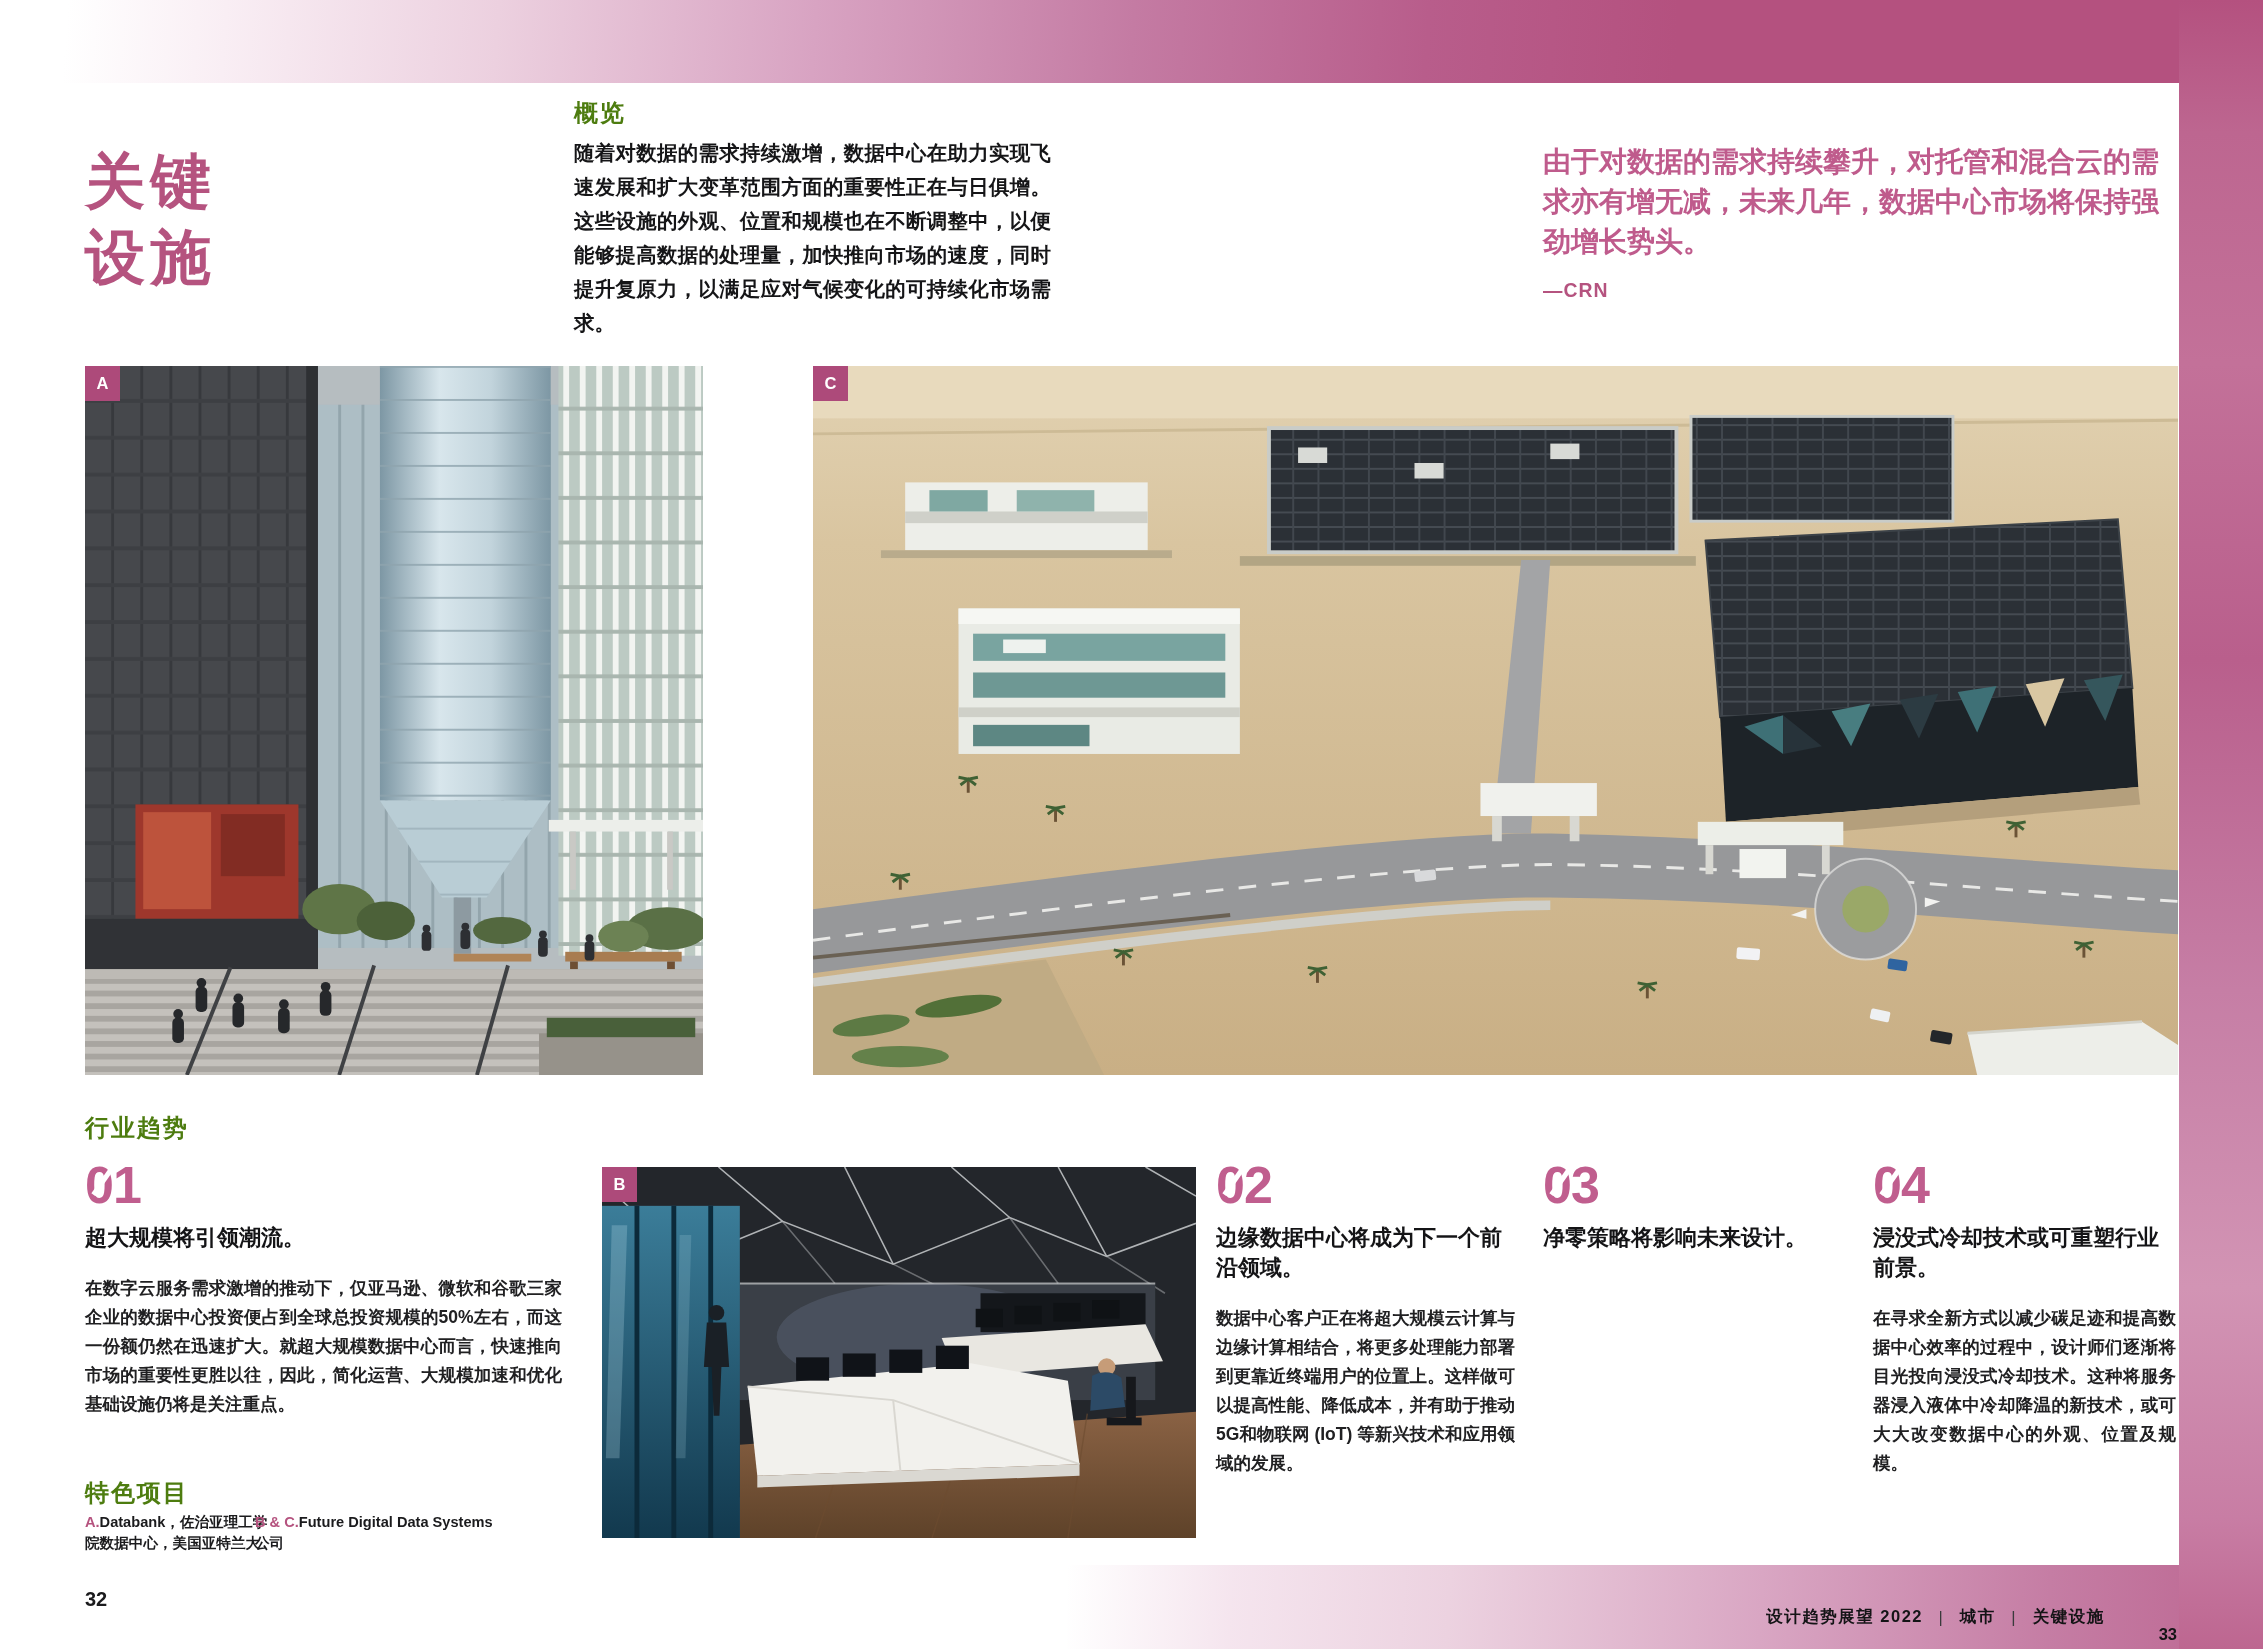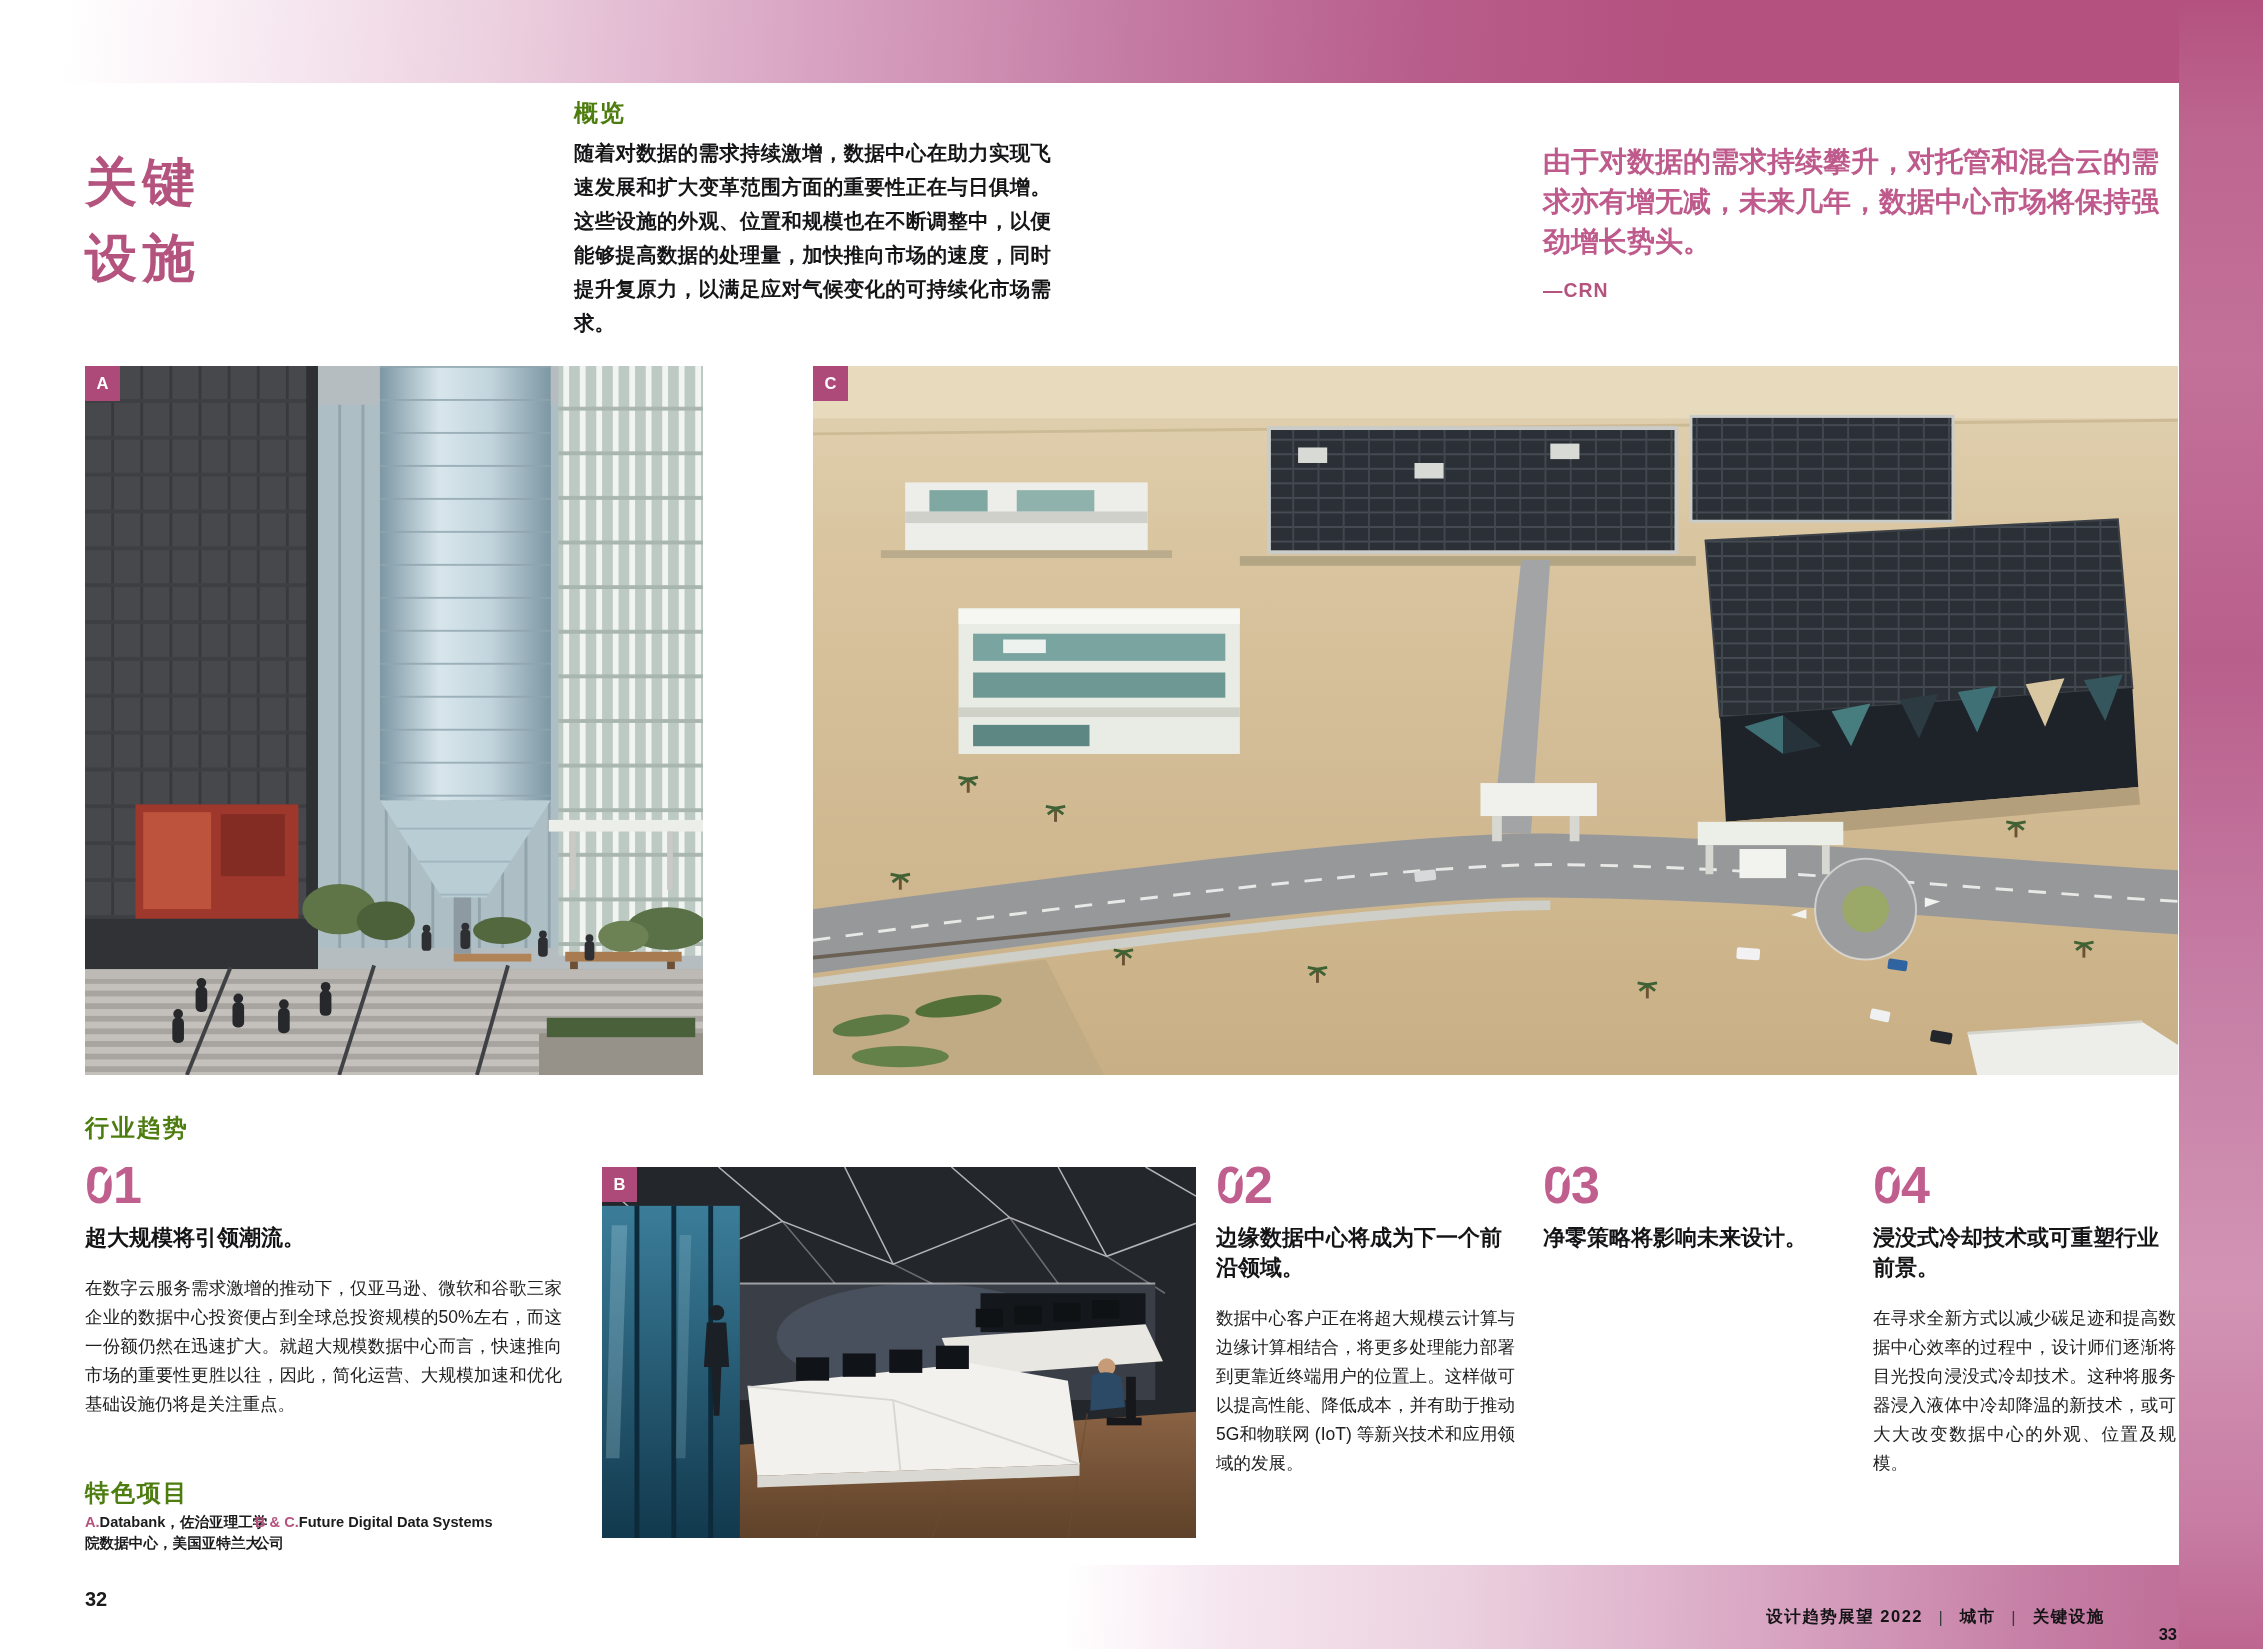--- a/index.html
+++ b/index.html
@@ -8,21 +8,21 @@
     font-family:"Liberation Sans","DejaVu Sans",sans-serif;color:#1b1b1d;
   }
   
   .top-band{position:absolute;top:0;left:0;width:2264px;height:83px;z-index:5;
     background:linear-gradient(94deg,#ffffff 3%,#f9eef4 10%,#ecd0df 22%,#d8a3c2 36%,#c47ba3 50%,#b85d8b 63%,#b4517f 74%,#b4517f 100%);}
   .right-band{position:absolute;top:0;right:0;width:85px;height:1650px;z-index:5;
     background:linear-gradient(180deg,#b4517f 0%,#bd6690 8%,#c37199 22%,#b95f8c 40%,#c67ea5 60%,#d294b4 78%,#c87da4 92%,#bd6690 100%);}
   .bottom-band{position:absolute;bottom:0;left:1067px;width:1196px;height:85px;z-index:4;
     background:linear-gradient(93deg,rgba(243,224,235,0) 0%,rgba(243,224,235,.85) 14%,#ecd2e0 32%,#d9a6c3 58%,#c57da4 82%,#bc6691 100%);}
   
-  .chapter-title{position:absolute;left:85px;top:144px;font-size:52px;line-height:76px;
+  .chapter-title{position:absolute;left:85px;top:144px;font-size:60px;line-height:76px;
     font-weight:800;color:#b5537f;letter-spacing:5.8px;z-index:2;}
   .section-label{font-size:24px;font-weight:700;color:#4d7c0f;letter-spacing:1.9px;}
   .overview-label{position:absolute;left:574px;top:97px;}
   .overview-text{position:absolute;left:574px;top:136px;width:477px;font-size:20.4px;
     line-height:34px;font-weight:700;color:#151517;text-align:justify;}
   .quote{position:absolute;left:1543px;top:142px;width:633px;font-size:28px;line-height:40px;
     font-weight:700;color:#bf5b8c;}
   .quote-attr{position:absolute;left:1543px;top:279px;font-size:19.4px;font-weight:700;color:#b5537f;letter-spacing:1px;}
   
   .photo{position:absolute;overflow:hidden;background:#cfd2d4;z-index:1;}
@@ -40,21 +40,21 @@
   .trend-col{position:absolute;top:1157px;}
   .col-1{left:85px;width:477px;}
   .col-2{left:1216px;width:299px;}
   .col-3{left:1543px;width:299px;}
   .col-4{left:1873px;width:303px;}
   .trend-num{position:relative;display:inline-block;font-size:52px;line-height:56px;
     font-weight:800;color:#c05e8e;letter-spacing:-1px;}
   .trend-num::after{content:"";position:absolute;left:1.9px;top:23px;width:30px;height:4.9px;
     background:#ffffff;transform:rotate(-55deg);}
   .trend-title{margin-top:9.7px;font-size:22px;line-height:30px;font-weight:800;color:#141416;}
-  .trend-body{margin-top:21.3px;font-size:17.5px;line-height:29px;font-weight:400;color:#202022;text-align:justify;}
+  .trend-body{margin-top:21.3px;font-size:17.5px;line-height:29px;font-weight:700;color:#202022;text-align:justify;}
   
   .featured-label{position:absolute;left:85px;top:1477px;}
   .featured-item{position:absolute;top:1512px;font-size:14.6px;line-height:21.3px;font-weight:700;color:#1b1b1d;}
   .featured-1{left:85px;width:190px;}
   .featured-2{left:255px;width:252px;}
   .featured-prefix{color:#b5537f;}
   .pagenum-left{position:absolute;left:85px;top:1588px;font-size:20px;font-weight:700;}
   .footer-right{position:absolute;right:87px;top:1590px;z-index:10;display:flex;align-items:center;
     font-size:16.5px;font-weight:700;letter-spacing:1.5px;color:#141416;}
   .footer-right .divider{margin:0 15.5px;font-weight:400;color:#3a3a3c;}

